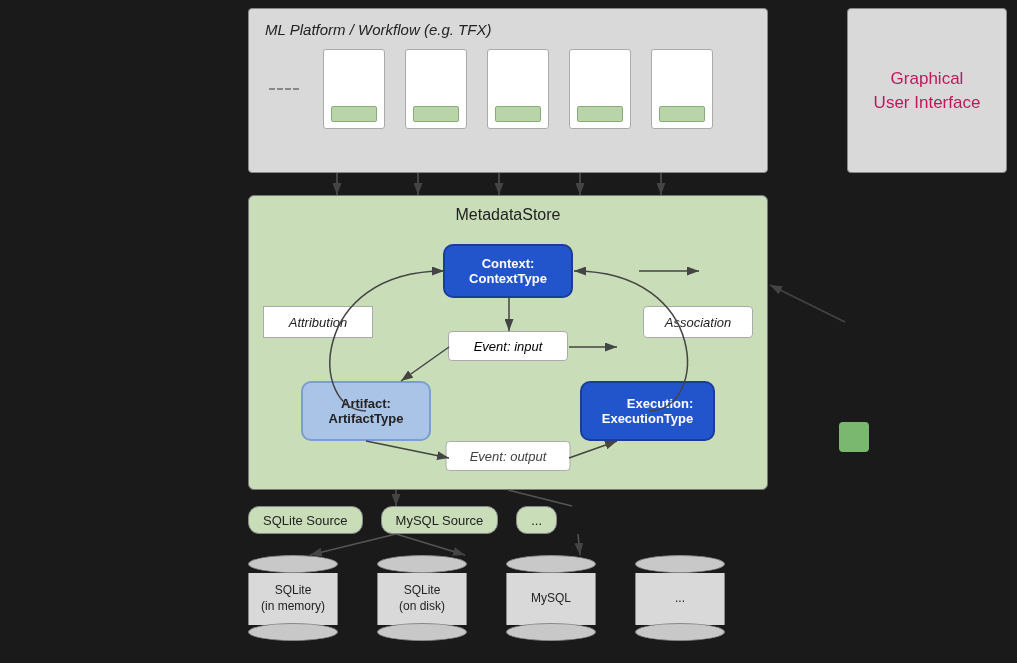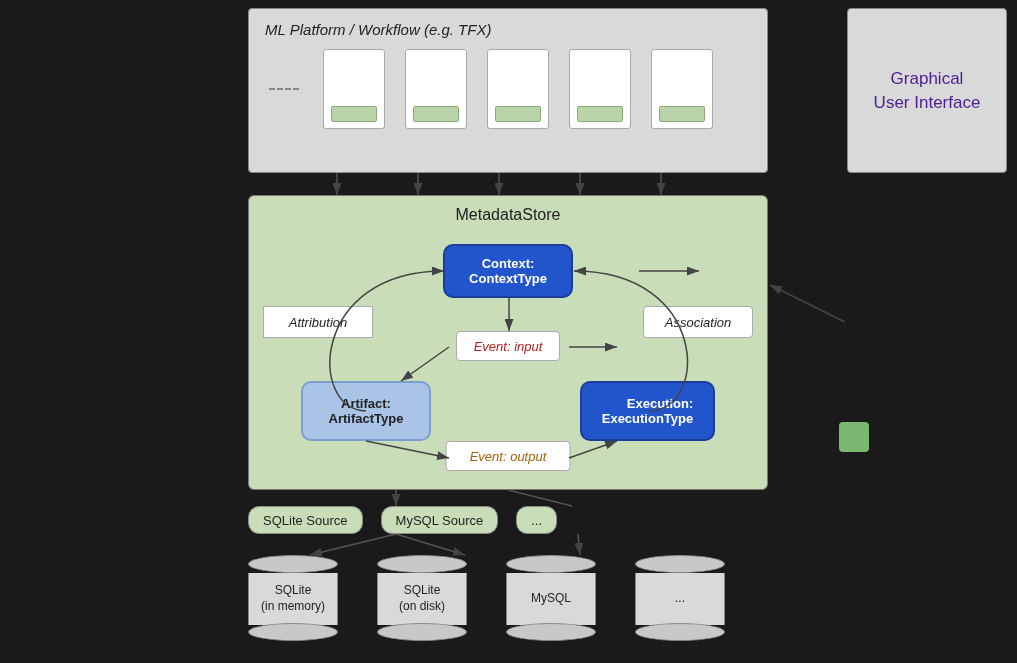--- a/index.html
+++ b/index.html
@@ -154,31 +154,31 @@
       font-style: italic;
       color: #222;
     }
 
     
     .event-input-label {
       position: absolute;
       top: 135px;
       left: 50%;
       transform: translateX(-50%);
-      width: 104px;
+      width: 120px;
       height: 30px;
       background: white;
       border: 1px solid #aaa;
       border-radius: 4px;
       display: flex;
       align-items: center;
       justify-content: center;
       font-size: 13px;
       font-style: italic;
-      color: #b91c1c;
+      color: #000000;
     }
 
     
     .artifact-node {
       position: absolute;
       top: 185px;
       left: 52px;
       width: 130px;
       height: 60px;
       background: #aac4e8;
@@ -221,39 +221,39 @@
       width: 125px;
       height: 30px;
       background: white;
       border: 1px solid #aaa;
       border-radius: 4px;
       display: flex;
       align-items: center;
       justify-content: center;
       font-size: 13px;
       font-style: italic;
-      color: #a16207;
+      color: #404040;
     }
 
     
     .gui-box {
       position: absolute;
       top: 8px;
       right: 10px;
       width: 160px;
       height: 165px;
       background: #d9d9d9;
       border: 1.5px solid #888;
       border-radius: 4px;
       display: flex;
       align-items: center;
       justify-content: center;
       text-align: center;
       font-size: 17px;
-      color: #4c1d95;
+      color: #be185d;
       line-height: 1.4;
     }
 
     
     .source-boxes {
       position: absolute;
       top: 506px;
       left: 248px;
       display: flex;
       gap: 18px;

